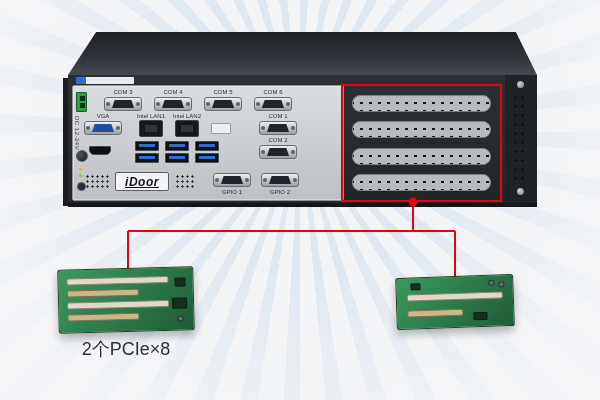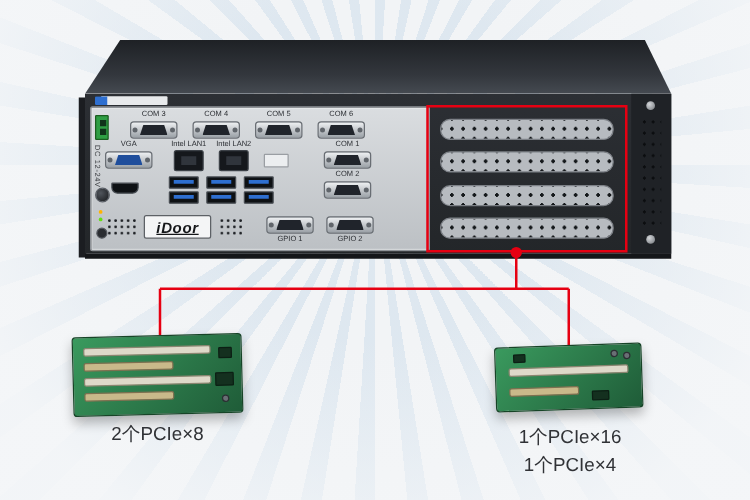--- a/index.html
+++ b/index.html
@@ -80,21 +80,21 @@
   .board { position:absolute; background:linear-gradient(135deg,#3a9a5e,#1f5c38);
     border:1px solid #174427; border-radius:3px; box-shadow:0 5px 9px rgba(0,0,0,.28); }
   .bleft { left:58px; top:268px; width:136px; height:64px; transform:rotate(-1.5deg); }
   .bright { left:396px; top:276px; width:118px; height:52px; transform:rotate(-2deg); }
   .slot { position:absolute; height:7px; background:#ded9c9; border:1px solid #8a8570; border-radius:2px; }
   .slot.tan { background:#c9b98a; border-color:#7d7050; }
   .chip { position:absolute; background:#14301f; border:1px solid #0c1f14; border-radius:1px; }
   .cap { position:absolute; width:6px; height:6px; border-radius:50%; background:#6a6f75; border:1px solid #2c2f33; }
 
   
-  .caption { position:absolute; font-size:15px; line-height:1.55; color:#303236; text-align:center; }
+  .caption { position:absolute; font-size:18px; line-height:1.55; color:#303236; text-align:center; }
 </style>
 </head>
 <body>
 
 <div class="stage">
 
   <div class="top-face"></div>
   <div class="left-edge"></div>
 
   <div class="front-face">
@@ -199,18 +199,14 @@
     <div class="slot tan" style="left:10px;top:32px;width:56px"></div>
     <div class="chip" style="left:14px;top:5px;width:10px;height:7px"></div>
     <div class="cap" style="left:92px;top:4px"></div>
     <div class="cap" style="left:102px;top:6px"></div>
     <div class="chip" style="left:76px;top:36px;width:14px;height:8px"></div>
   </div>
 
   <div class="caption" style="left:58px;top:336px;width:136px">
     <div>2个PCIe×8</div>
   </div>
-  <div class="caption" style="left:390px;top:338px;width:132px">
-    <div>1个PCIe×16</div>
-    <div>1个PCIe×4</div>
-  </div>
 
 </div>
 
 </body></html>

